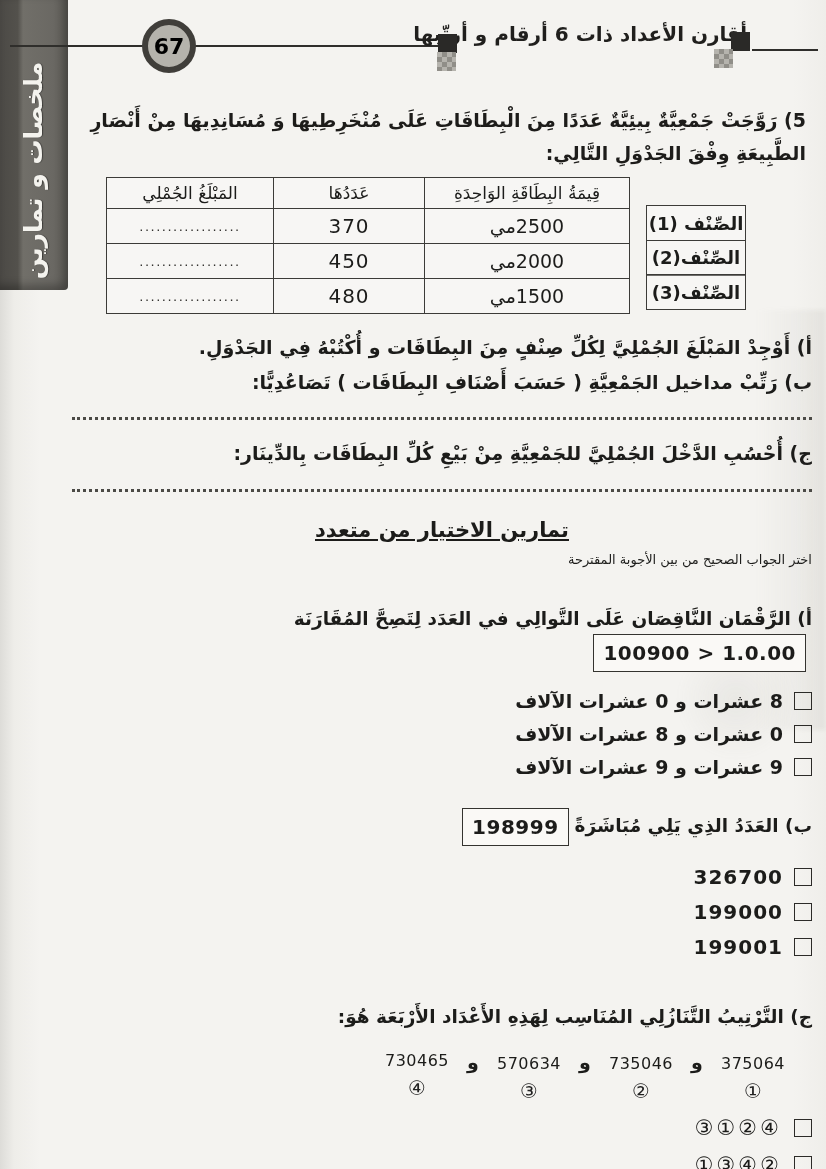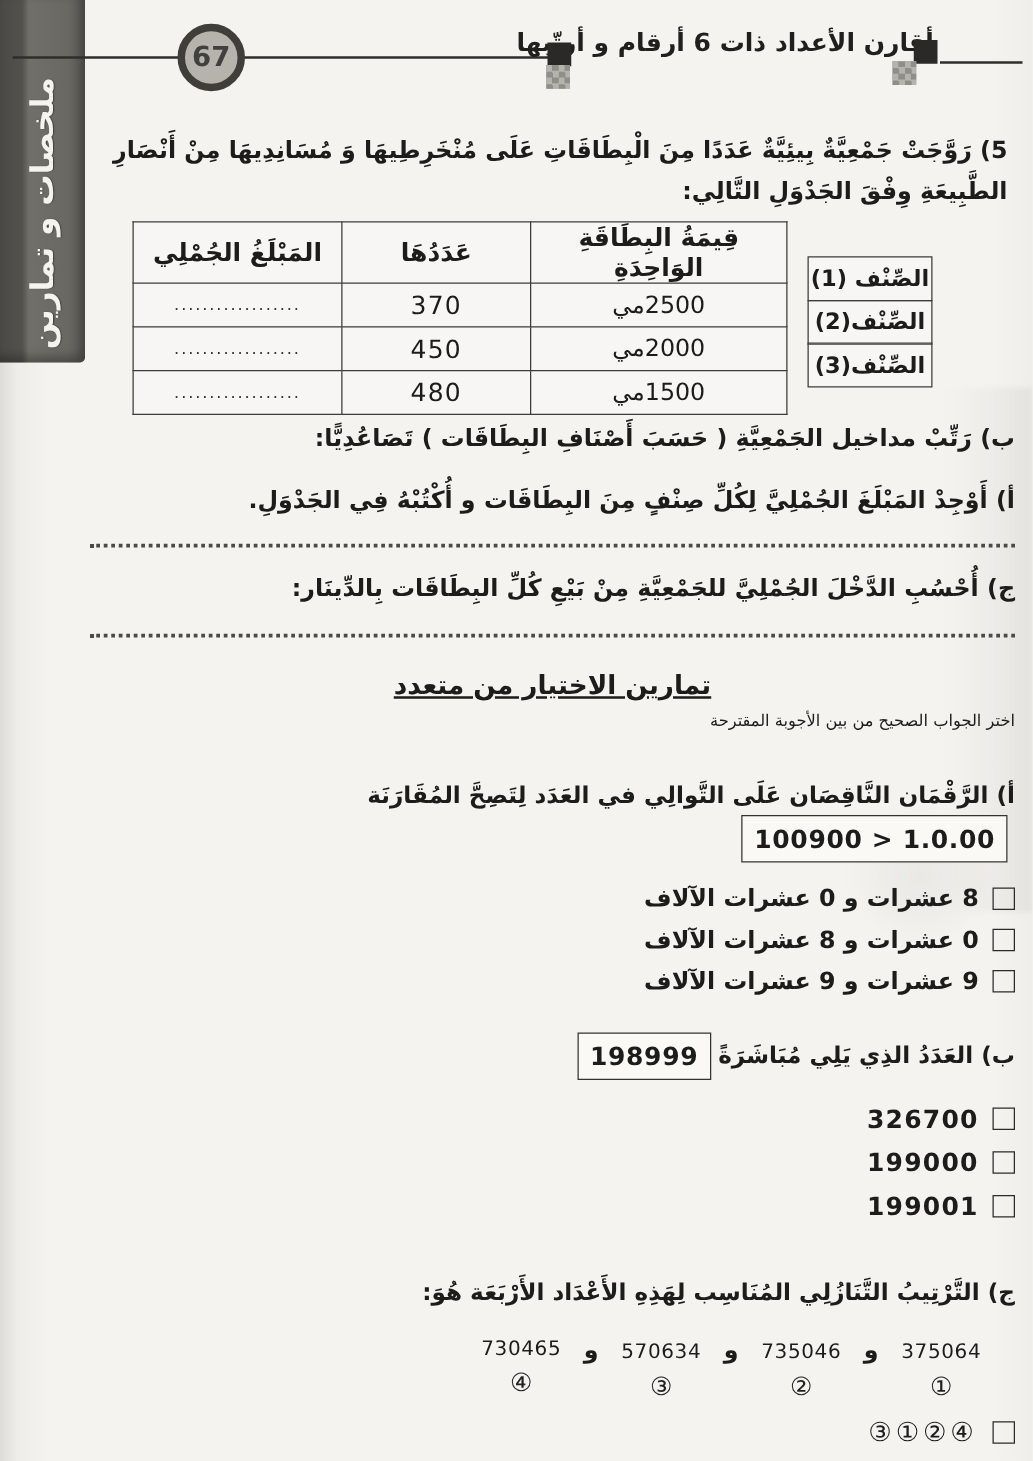--- a/index.html
+++ b/index.html
@@ -26,21 +26,21 @@
     text-shadow:0 1px 1px rgba(0,0,0,.4);
     margin-top:50px;
   }
   
   .hdr-line-left{position:absolute;top:45px;left:10px;width:430px;border-top:2px solid #2f2e2b;}
   .hdr-line-right{position:absolute;top:49px;left:752px;width:66px;border-top:2px solid #2f2e2b;}
   .page-circle{
     position:absolute;left:142px;top:19px;width:42px;height:42px;
     border:6px solid #403e3a;border-radius:50%;background:#b5b3ac;
     display:flex;align-items:center;justify-content:center;
-    font-size:22px;font-weight:bold;color:#404040;
+    font-size:22px;font-weight:bold;color:#000000;
   }
   .hdr-title{
     position:absolute;top:22px;left:470px;width:277px;
     text-align:left;font-size:20px;font-weight:bold;color:#201f1d;
     white-space:nowrap;
   }
   .sq{position:absolute;width:19px;height:19px;}
   .sq-black{background:#2a2927;}
   .sq-check{
     background-color:#a7a59f;
@@ -65,21 +65,21 @@
   .tbl-wrap{display:flex;flex-direction:row;gap:16px;margin:8px 66px 0 0;align-items:flex-start;}
   .side-col{margin-top:28px;width:100px;flex:none;}
   .side-cell{
     height:34px;border:1.6px solid #3c3b38;margin-top:-1.6px;
     display:flex;align-items:center;justify-content:center;
     font-size:18px;font-weight:600;background:rgba(255,255,255,.25);
   }
   .side-cell:first-child{margin-top:0;text-align:center;}
   table.main-tbl{border-collapse:collapse;flex:none;background:rgba(255,255,255,.25);}
   table.main-tbl th,table.main-tbl td{border:1.6px solid #3c3b38;padding:0 4px;}
-  table.main-tbl th{height:30px;font-size:20px;font-weight:700;text-align:center;}
+  table.main-tbl th{height:30px;font-size:17px;font-weight:400;text-align:center;}
   table.main-tbl td{height:34px;text-align:center;}
   .col-val{width:196px;}
   .col-cnt{width:142px;}
   .col-tot{width:158px;}
   td.cell-val{font-size:19px;}
   td.cell-cnt{font-size:20px;letter-spacing:1px;}
   td.cell-tot{font-size:13px;letter-spacing:1.5px;color:#33322f;}
   
   .q-line{margin:18px 0 0;font-size:19px;font-weight:600;line-height:1.6;}
   .q-line.tight{margin-top:4px;}
@@ -161,22 +161,22 @@
         </tr>
         <tr>
           <td class="cell-val">1500مي</td>
           <td class="cell-cnt">480</td>
           <td class="cell-tot">..................</td>
         </tr>
       </tbody>
         </table>
     </div>
 
+    <p class="q-line">أ) أَوْجِدْ المَبْلَغَ الجُمْلِيَّ لِكُلِّ صِنْفٍ مِنَ البِطَاقَات و أُكْتُبْهُ فِي الجَدْوَلِ.</p>
     <p class="q-line tight">ب) رَتِّبْ مداخيل الجَمْعِيَّةِ ( حَسَبَ أَصْنَافِ البِطَاقَات ) تَصَاعُدِيًّا:</p>
-    <p class="q-line">أ) أَوْجِدْ المَبْلَغَ الجُمْلِيَّ لِكُلِّ صِنْفٍ مِنَ البِطَاقَات و أُكْتُبْهُ فِي الجَدْوَلِ.</p>
     <div class="dots-line"></div>
     <p class="q-line">ج) أُحْسُبِ الدَّخْلَ الجُمْلِيَّ للجَمْعِيَّةِ مِنْ بَيْعِ كُلِّ البِطَاقَات بِالدِّينَار:</p>
     <div class="dots-line"></div>
 
     <div class="mcq-heading">تمارين الاختيار من متعدد</div>
     <div class="mcq-sub">اختر الجواب الصحيح من بين الأجوبة المقترحة</div>
 
     <p class="mcq-q"><span>أ) الرَّقْمَان النَّاقِصَان عَلَى التَّوالِي في العَدَد لِتَصِحَّ المُقَارَنَة</span><span class="boxed">100900 &gt; 1.0.00</span></p>
 
     <div class="opt-row">

